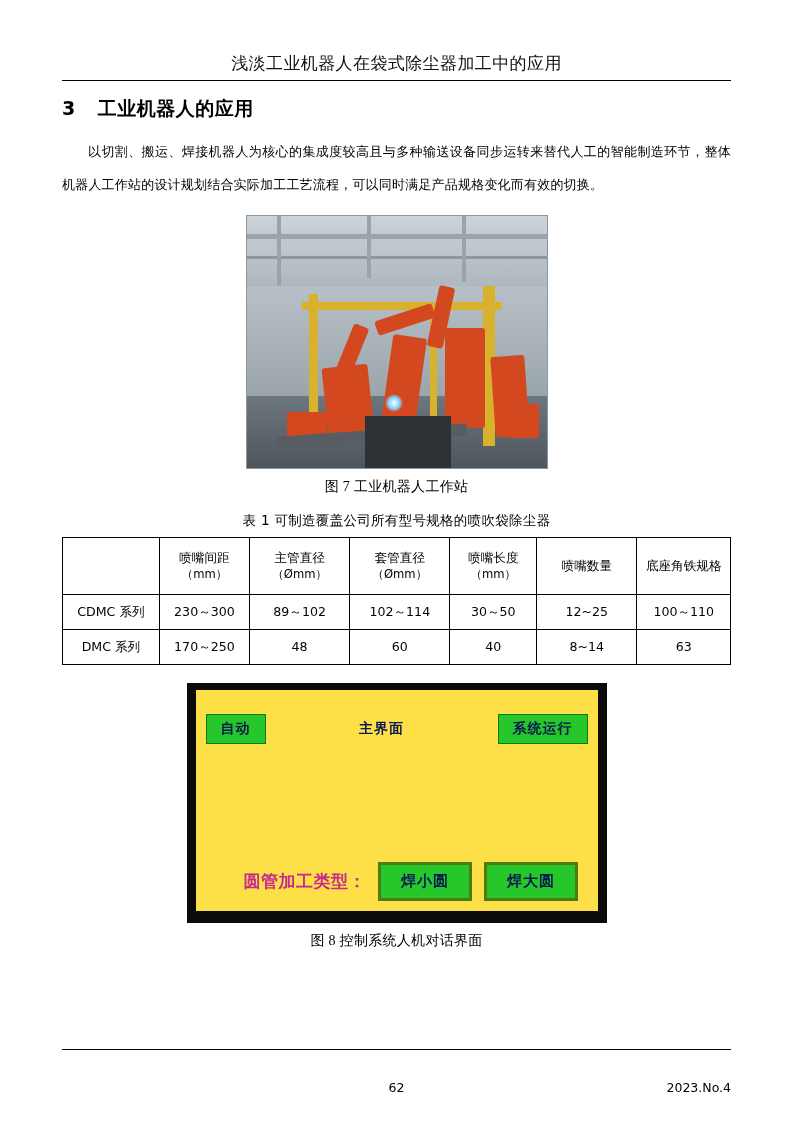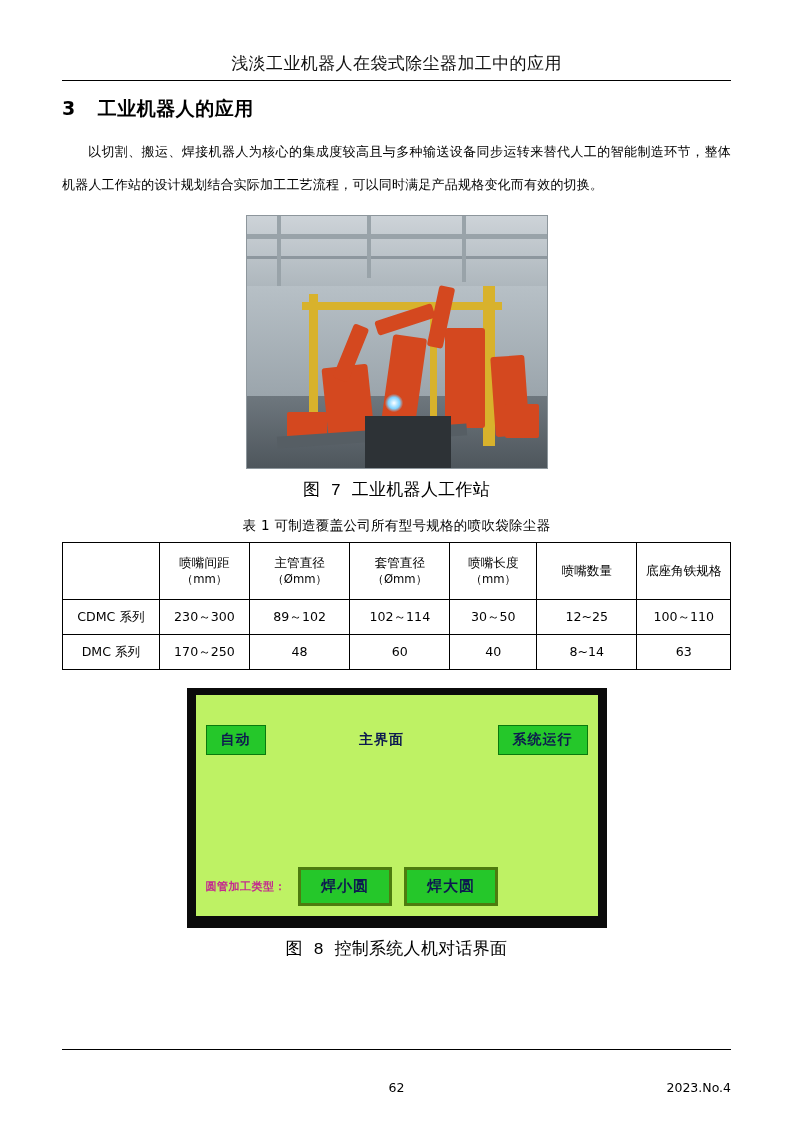--- a/index.html
+++ b/index.html
@@ -128,22 +128,22 @@
   .photo .machine {
     position: absolute; left: 118px; top: 200px; width: 86px; height: 52px;
     background: #2d3236;
   }
   .photo .spark {
     position: absolute; left: 138px; top: 178px; width: 18px; height: 18px;
     background: radial-gradient(circle, #ffffff 0%, #7ed2ff 45%, rgba(80,180,255,0) 72%);
   }
   .figure-caption {
     margin-top: 9px;
-    font-family: Liberation Mono, monospace;
-    font-size: 17px;
+    font-family: Liberation Serif, serif;
+    font-size: 14px;
     letter-spacing: 0.3px;
   }
   
   .table-title {
     margin-top: 16px;
     text-align: center;
     font-family: "DejaVu Sans", sans-serif;
     font-size: 13.5px;
     letter-spacing: 0.3px;
   }
@@ -180,24 +180,24 @@
     height: 240px;
     margin: 0 auto;
     background: #0b0b0b;
     padding: 7px 9px 12px 9px;
     box-sizing: border-box;
     position: relative;
   }
   .hmi-screen {
     width: 100%;
     height: 100%;
-    background: #bef264;
+    background: #fde047;
     position: relative;
     box-sizing: border-box;
-    padding: 26px 10px;
+    padding: 20px 10px;
   }
   .hmi-row {
     display: flex;
     justify-content: space-between;
     align-items: center;
   }
   .hmi-row.top { margin-top: 4px; }
   .btn-green {
     background: #25c72a;
     border: 1px solid #0a7a0d;
@@ -234,24 +234,25 @@
   .hmi-bottom {
     position: absolute;
     left: 10px; right: 10px; bottom: 10px;
     display: flex;
     align-items: center;
     gap: 12px;
   }
   .hmi-bottom .lbl {
     font-family: "DejaVu Sans", sans-serif;
     font-weight: bold;
-    font-size: 11px;
+    font-size: 17px;
     color: #c42a8f;
     letter-spacing: 0.5px;
     white-space: nowrap;
+    margin-left: 38px;
   }
   .btn-big {
     background: #25c72a;
     border: 3px solid #4d7c0f;
     color: #0d1a4f;
     font-family: "DejaVu Sans", sans-serif;
     font-weight: bold;
     font-size: 15px;
     padding: 7px 20px;
     letter-spacing: 1px;

